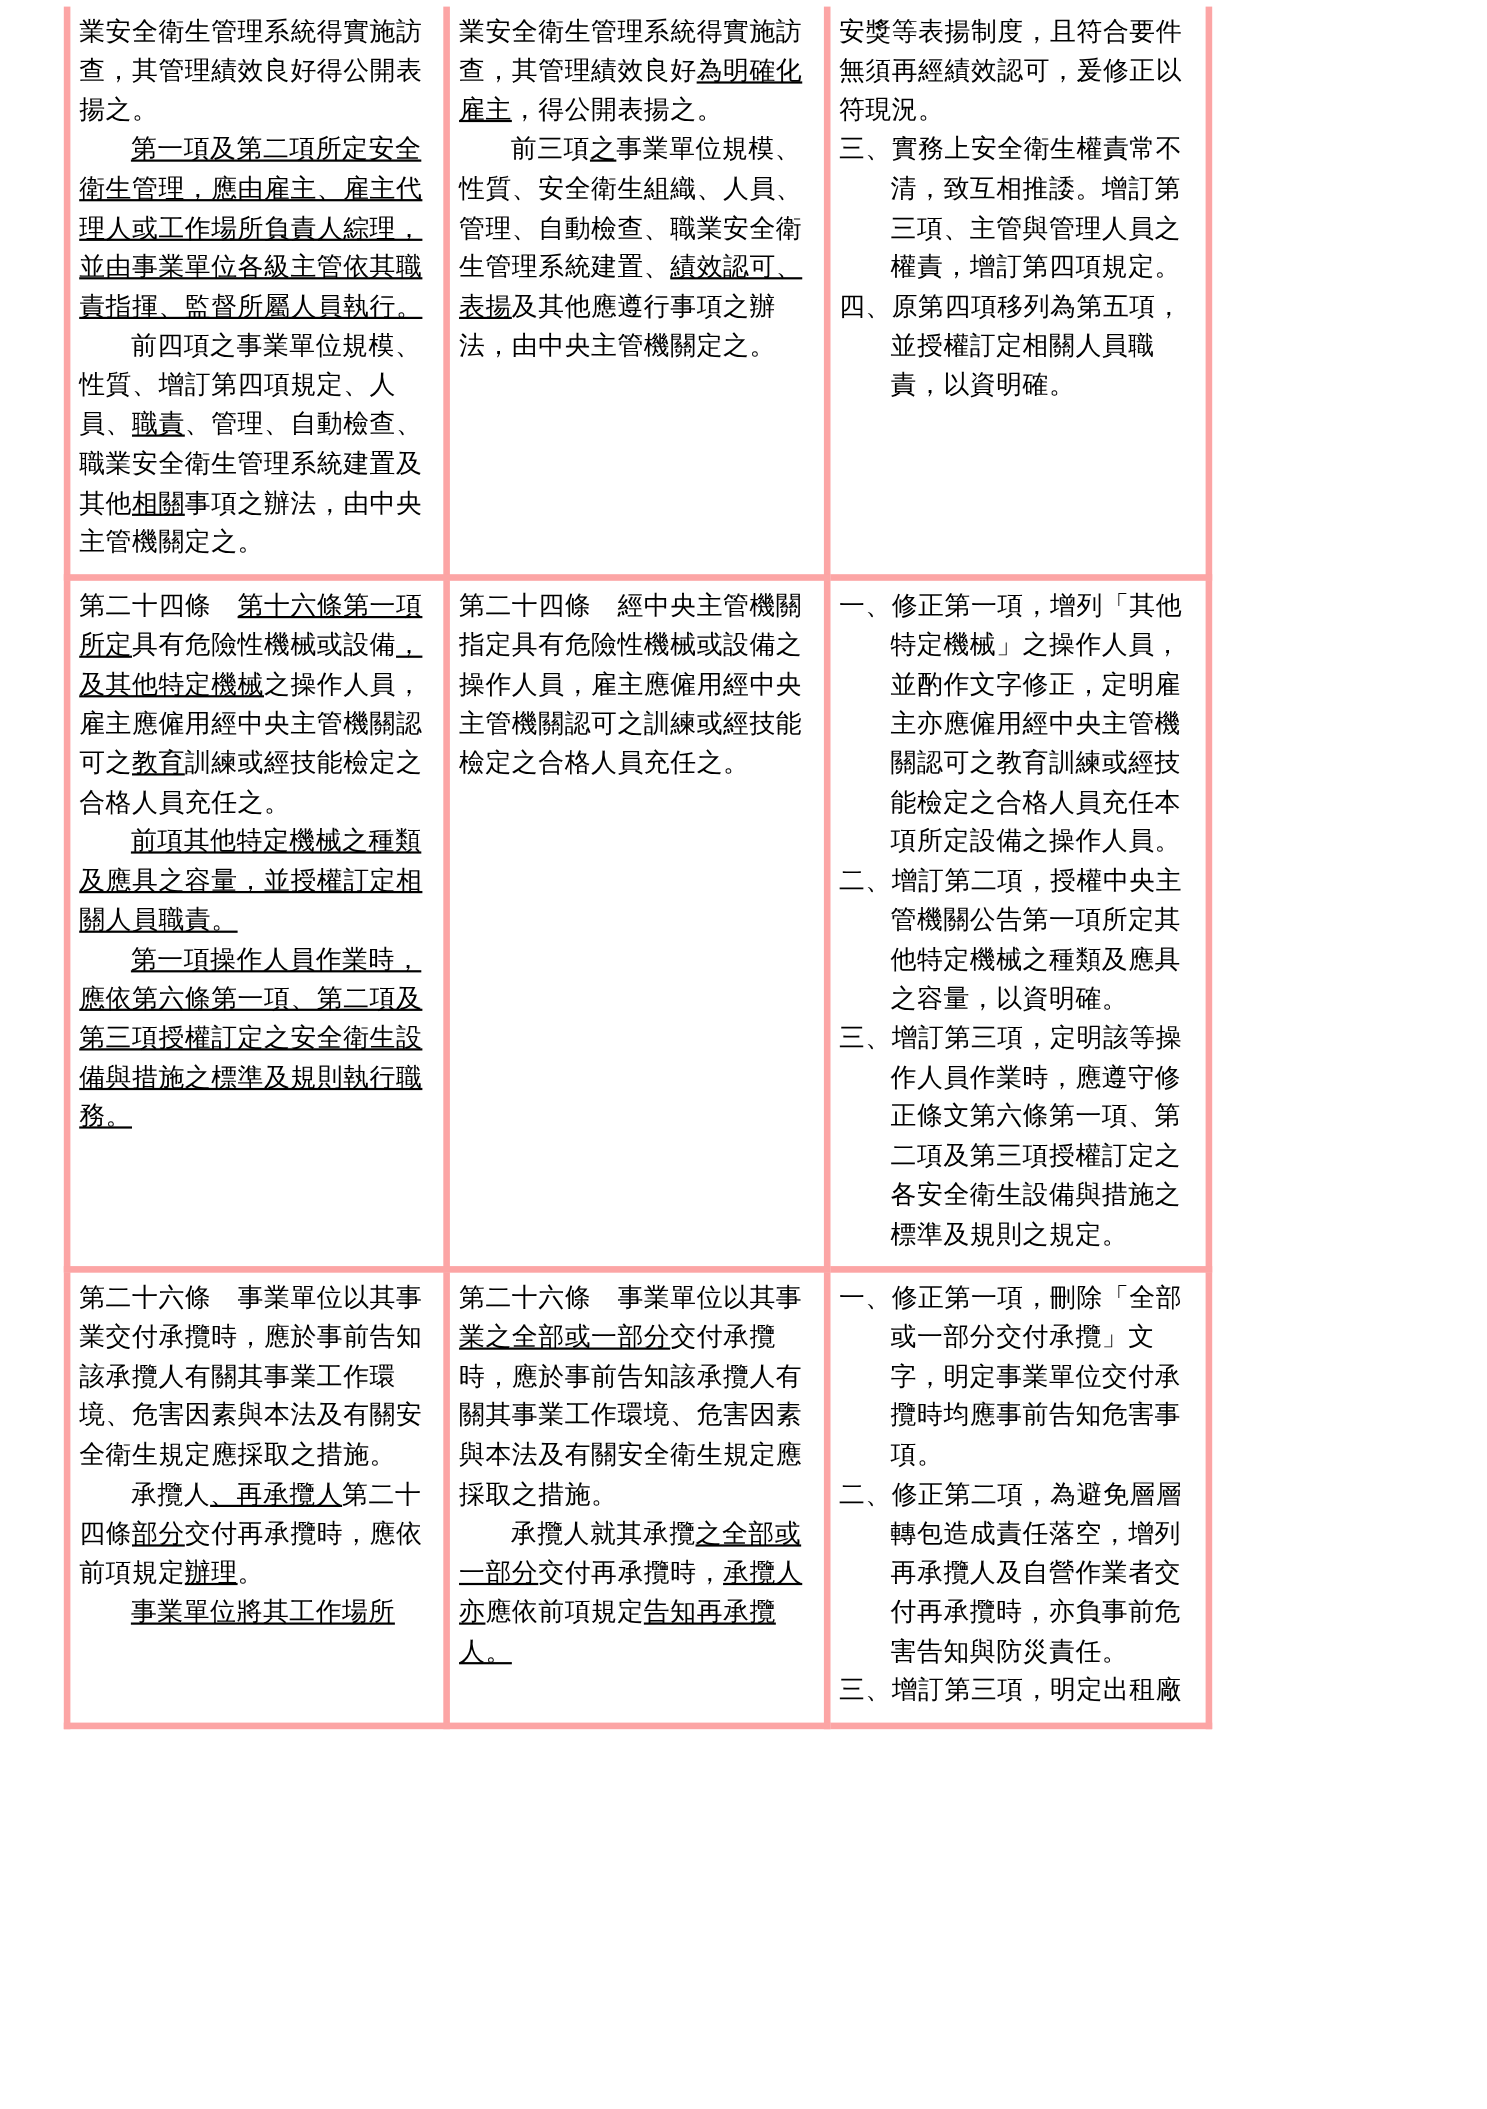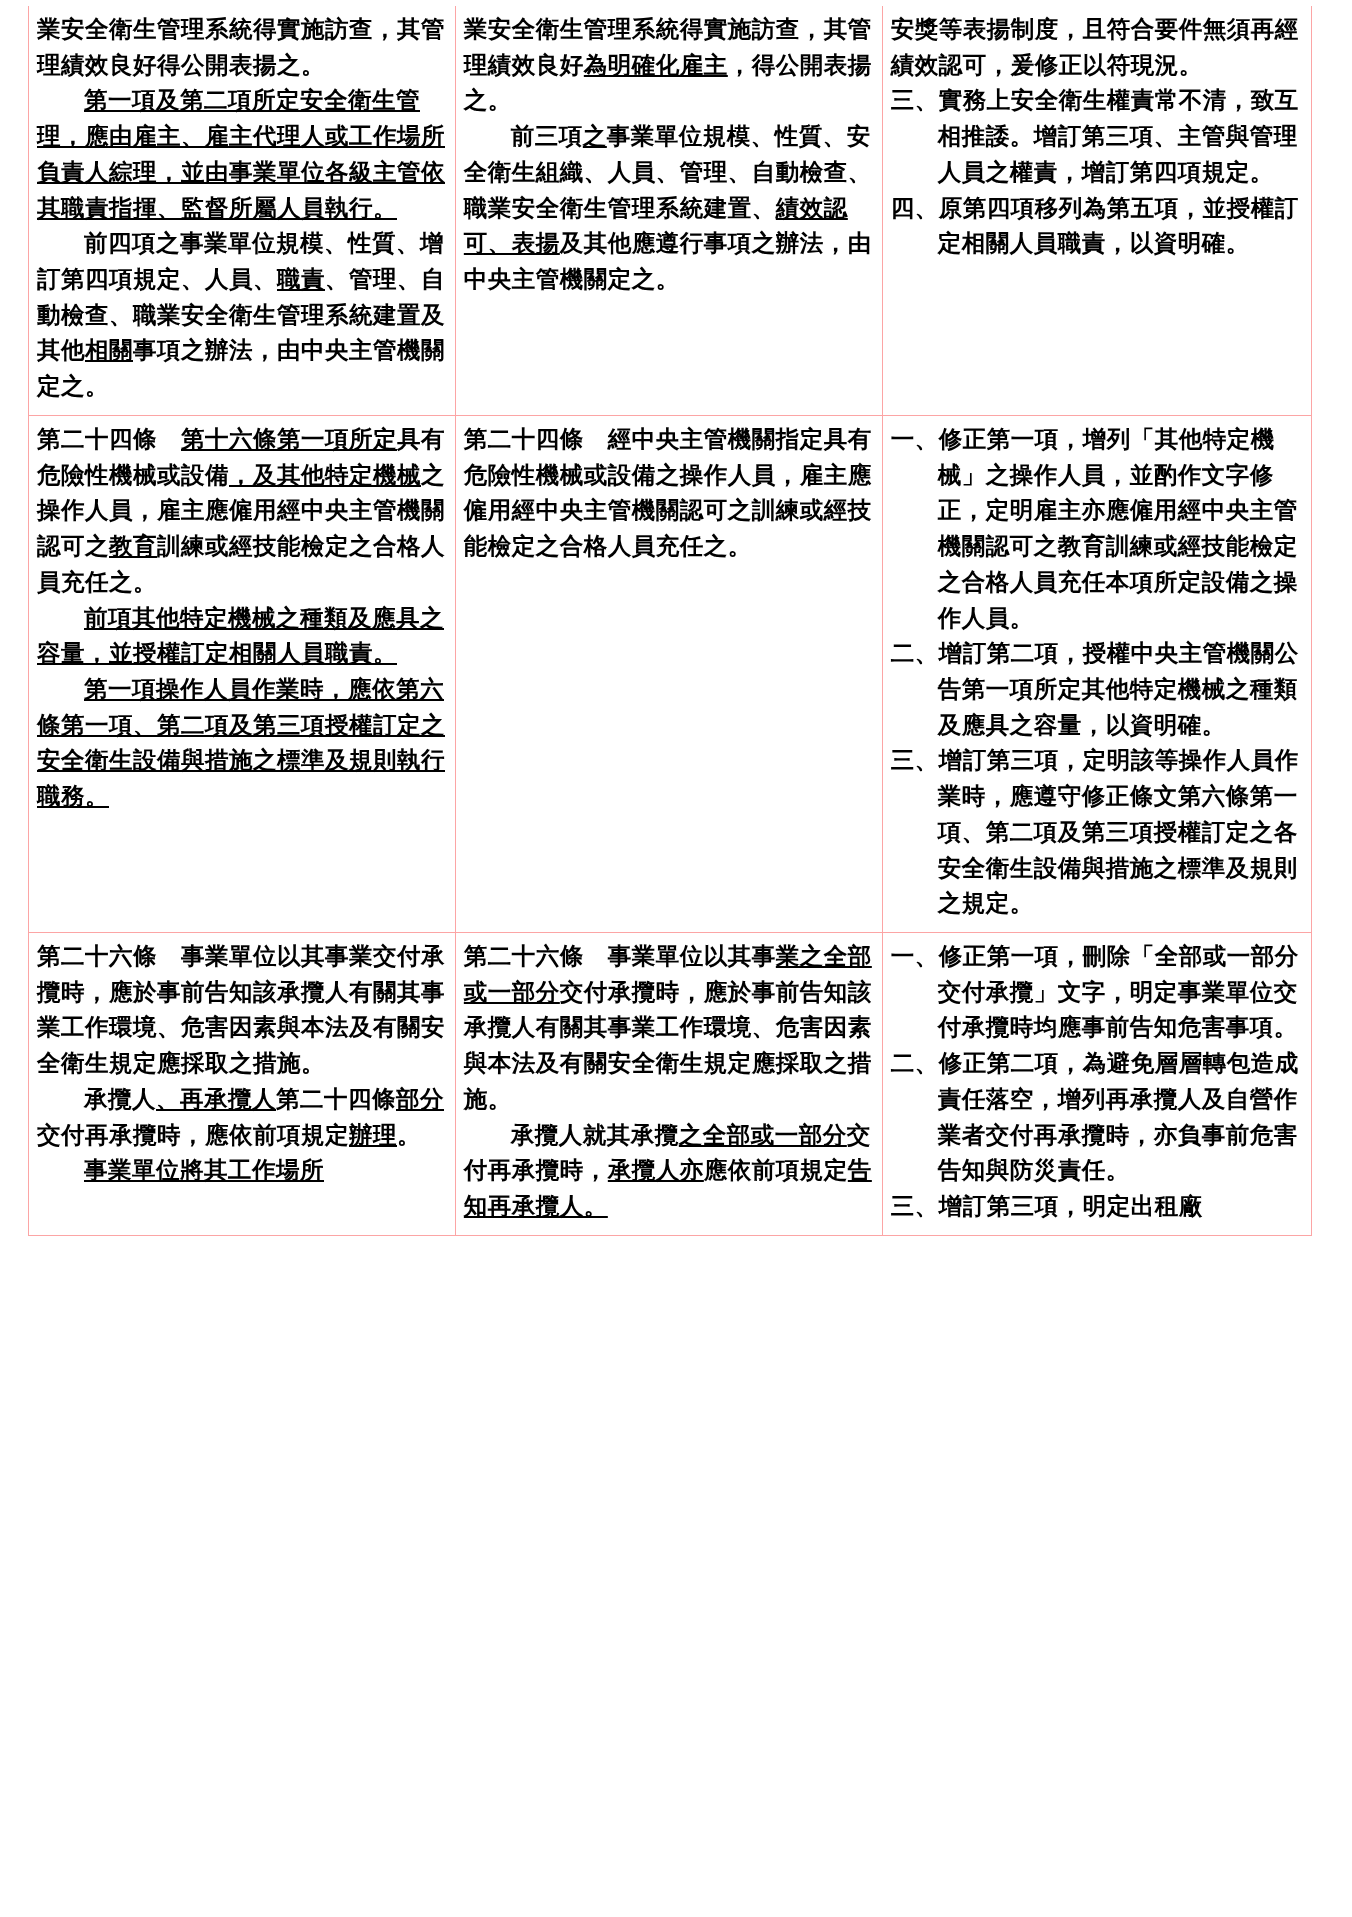--- a/index.html
+++ b/index.html
@@ -16,28 +16,27 @@
   }
   .page {
     position: relative;
     width: 1352px;
     height: 1917px;
     box-sizing: border-box;
     padding: 0;
   }
   table.law-table {
     border-collapse: collapse;
-    width: 1284px;
-    margin-left: 28px;
+    width: 1044px;
+    margin-left: 58px;
     margin-top: 6px;
     table-layout: fixed;
-    font-weight: bold;
   }
   table.law-table td {
-    border: 1px solid #fca5a5;
+    border: 6px solid #fca5a5;
     vertical-align: top;
     padding: 6px 8px 10px 8px;
     font-size: 23.5px;
     line-height: 1.52;
     letter-spacing: 0.5px;
     word-break: break-all;
   }
   col.c1 { width: 340px; }
   col.c2 { width: 340px; }
   col.c3 { width: 342px; }

